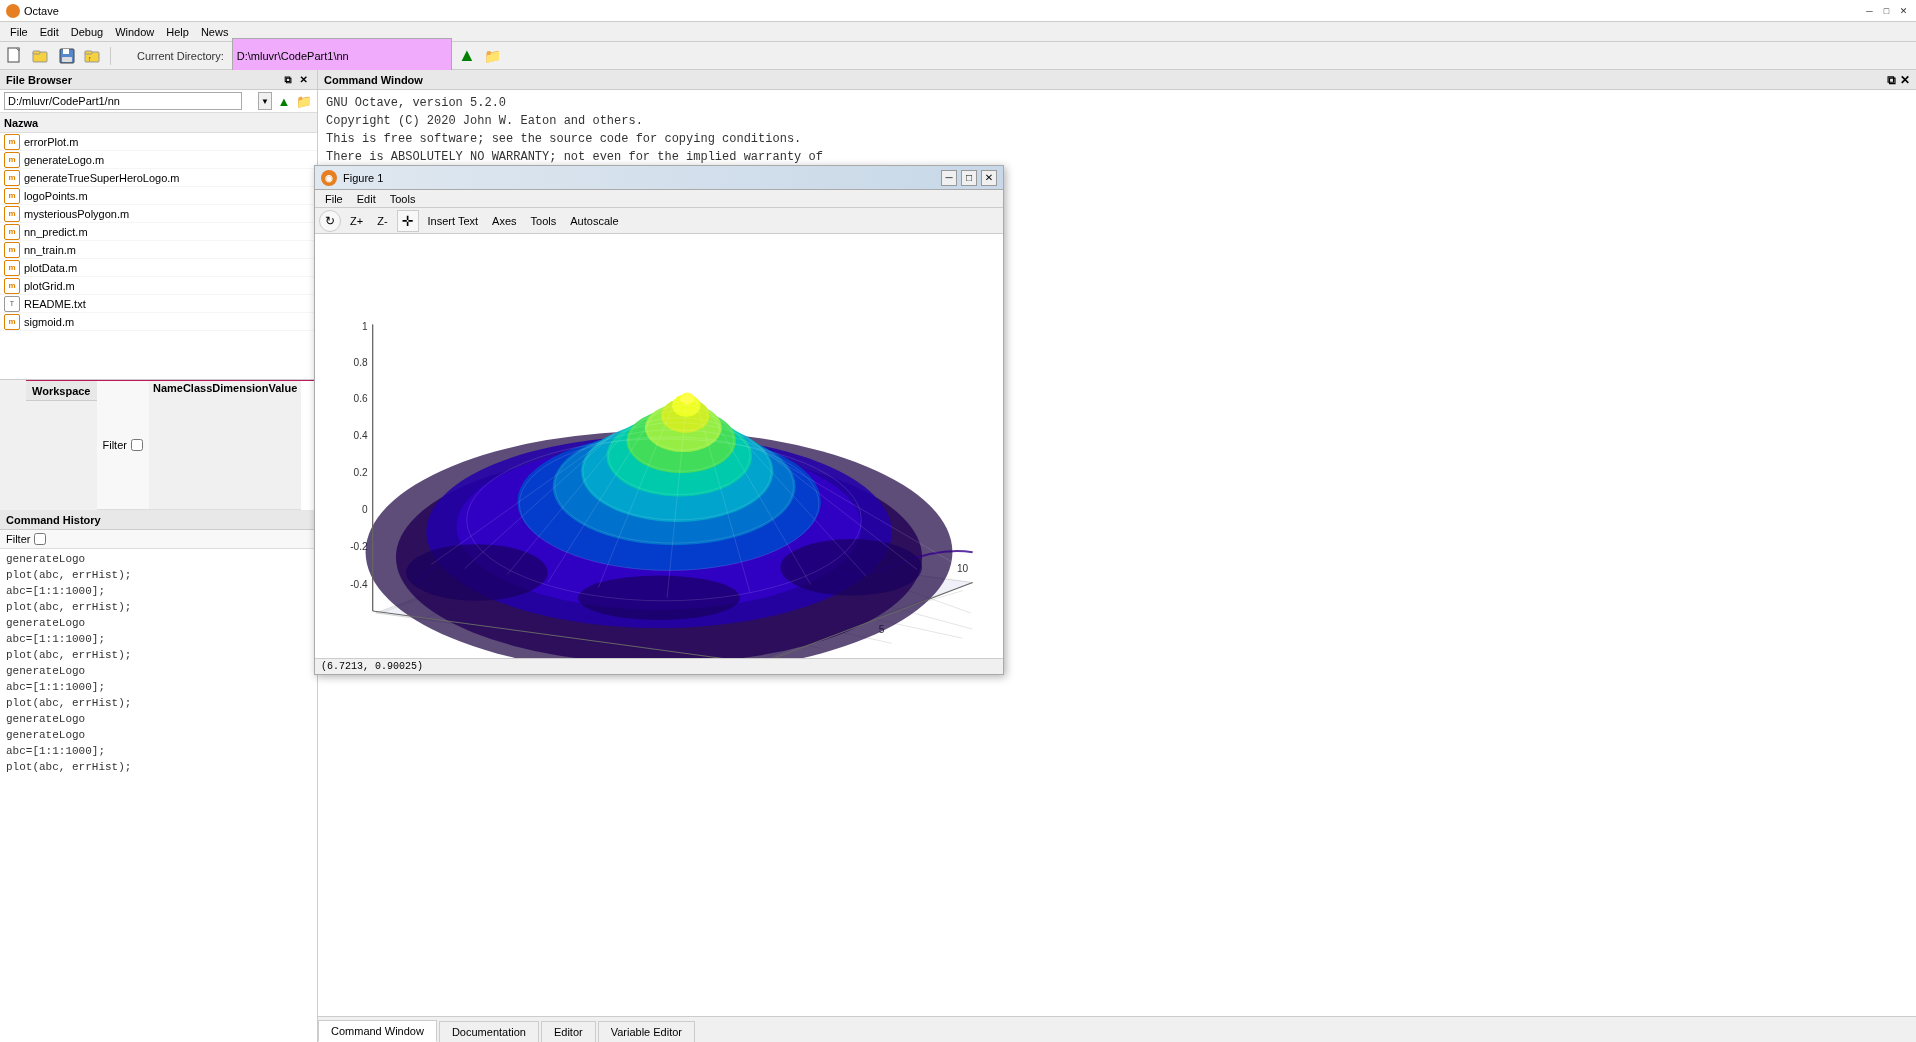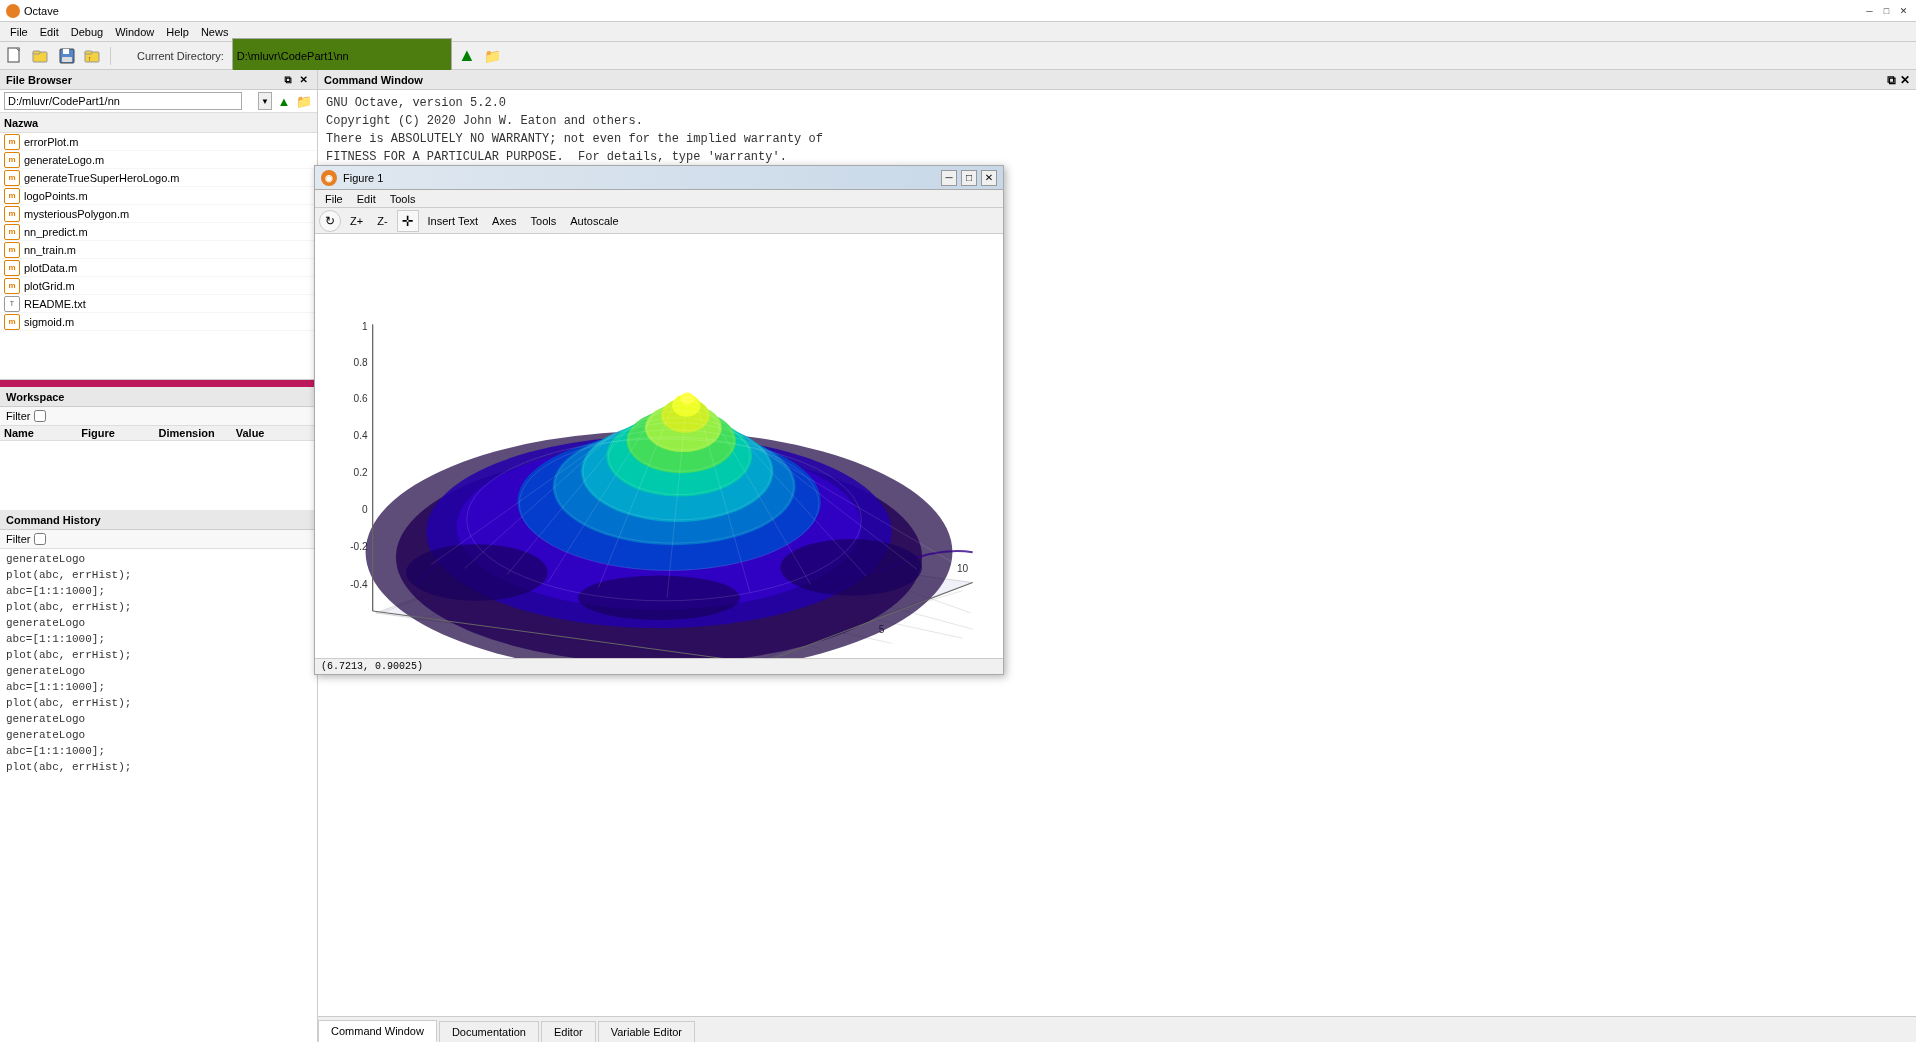--- a/index.html
+++ b/index.html
@@ -90,21 +90,21 @@
       margin-left: 20px;
       margin-right: 4px;
       color: #333;
     }
     .current-dir-input {
       height: 35px;
       font-size: 11px;
       border: 1px solid #aaa;
       padding: 12px 4px;
       width: 220px;
-      background: #4d7c0f;
+      background: #f0abfc;
     }
     .dir-nav-btn {
       width: 22px;
       height: 22px;
       display: flex;
       align-items: center;
       justify-content: center;
       cursor: pointer;
       font-size: 16px;
     }
@@ -243,22 +243,23 @@
       border: 1px solid #999;
       border-radius: 2px;
       color: #555;
       font-size: 7px;
     }
 
     
     .workspace-panel {
       height: 280px;
       display: flex;
-      flex-direction: column;
-      border-top: 7px solid #be185d;
+      flex-direction: row;
+      border-top: 1px solid #be185d;
+      margin-left: 26px;
     }
     .workspace-filter {
       display: flex;
       align-items: center;
       padding: 3px 6px;
       border-bottom: 1px solid #ddd;
       background: #f8f8f8;
     }
     .filter-label { font-size: 11px; margin-right: 4px; }
     .filter-checkbox { width: 12px; height: 12px; }
@@ -607,21 +608,21 @@
     <div class="workspace-panel" style="height: 130px;">
       <div class="panel-header">
         <span>Workspace</span>
       </div>
       <div class="workspace-filter">
         <span class="filter-label">Filter</span>
         <input type="checkbox" class="filter-checkbox" style="">
       </div>
       <div class="workspace-col-header">
         <span class="ws-col">Name</span>
-        <span class="ws-col">Figure</span>
+        <span class="ws-col">Class</span>
         <span class="ws-col">Dimension</span>
         <span class="ws-col">Value</span>
       </div>
       <div class="workspace-body"></div>
     </div>
 
     <div class="cmd-history-panel">
       <div class="panel-header">
         <span>Command History</span>
       </div>
@@ -653,20 +654,21 @@
     <div class="cmd-window-header">
       <span>Command Window</span>
       <div class="cmd-window-header-btns">
         <span style="cursor:pointer; font-size:12px;">⧉</span>
         <span style="cursor:pointer; font-size:12px;">✕</span>
       </div>
     </div>
     <div class="cmd-window-body" id="cmd-window-body">
     <div class="cmd-text-line">GNU Octave, version 5.2.0</div>
         <div class="cmd-text-line">Copyright (C) 2020 John W. Eaton and others.</div>
+        <div class="cmd-text-line">This is free software; see the source code for copying conditions.</div>
         <div class="cmd-text-line">There is ABSOLUTELY NO WARRANTY; not even for the implied warranty of</div>
         <div class="cmd-text-line">FITNESS FOR A PARTICULAR PURPOSE.  For details, type 'warranty'.</div>
         <div class="cmd-text-line"></div>
         <div class="cmd-text-line">x86_64-w64-mingw32".</div>
         <div class="cmd-text-line"></div>
         <div class="cmd-text-line">ut Octave is available at https://www.octave.o</div>
         <div class="cmd-text-line"></div>
         <div class="cmd-text-line">ind this software useful.</div>
         <div class="cmd-text-line">t https://www.octave.org/get-involved.html</div>
         <div class="cmd-text-line"></div>

